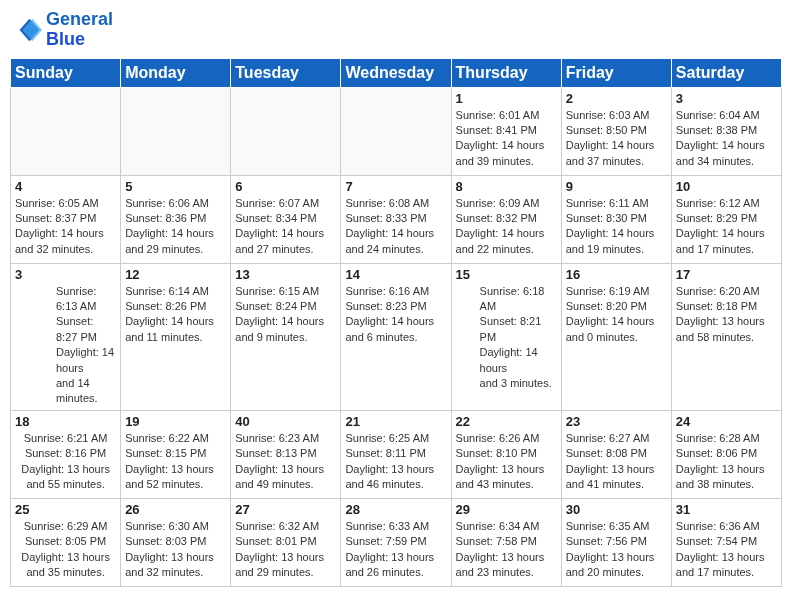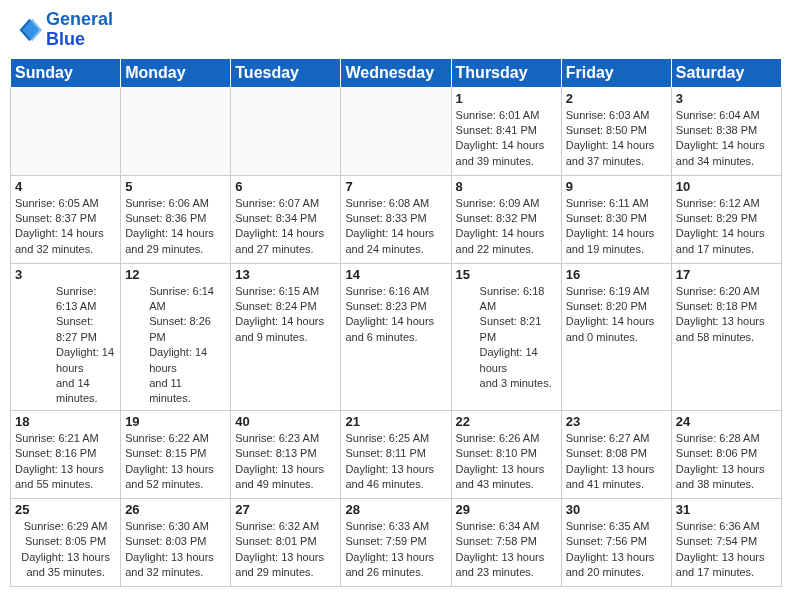--- a/index.html
+++ b/index.html
@@ -201,21 +201,21 @@
       <tr class="week-row">
         <td>
           <div class="day-num">3</div>
           <div class="day-info" style="white-space: pre-line; margin-left: 41px;">Sunrise: 6:13 AM
 Sunset: 8:27 PM
 Daylight: 14 hours
 and 14 minutes.</div>
         </td>
         <td>
           <div class="day-num">12</div>
-          <div class="day-info" style="white-space: pre-line; margin-left: 24px;">Sunrise: 6:14 AM
+          <div class="day-info" style="white-space: pre-line;">Sunrise: 6:14 AM
 Sunset: 8:26 PM
 Daylight: 14 hours
 and 11 minutes.</div>
         </td>
         <td>
           <div class="day-num">13</div>
           <div class="day-info" style="white-space: pre-line;">Sunrise: 6:15 AM
 Sunset: 8:24 PM
 Daylight: 14 hours
 and 9 minutes.</div>
@@ -245,21 +245,21 @@
           <div class="day-num">17</div>
           <div class="day-info" style="white-space: pre-line;">Sunrise: 6:20 AM
 Sunset: 8:18 PM
 Daylight: 13 hours
 and 58 minutes.</div>
         </td>
       </tr>
       <tr class="week-row">
         <td>
           <div class="day-num">18</div>
-          <div class="day-info" style="white-space: pre-line;">Sunrise: 6:21 AM
+          <div class="day-info" style="white-space: pre-line; text-align: center;">Sunrise: 6:21 AM
 Sunset: 8:16 PM
 Daylight: 13 hours
 and 55 minutes.</div>
         </td>
         <td>
           <div class="day-num">19</div>
           <div class="day-info" style="white-space: pre-line;">Sunrise: 6:22 AM
 Sunset: 8:15 PM
 Daylight: 13 hours
 and 52 minutes.</div>

